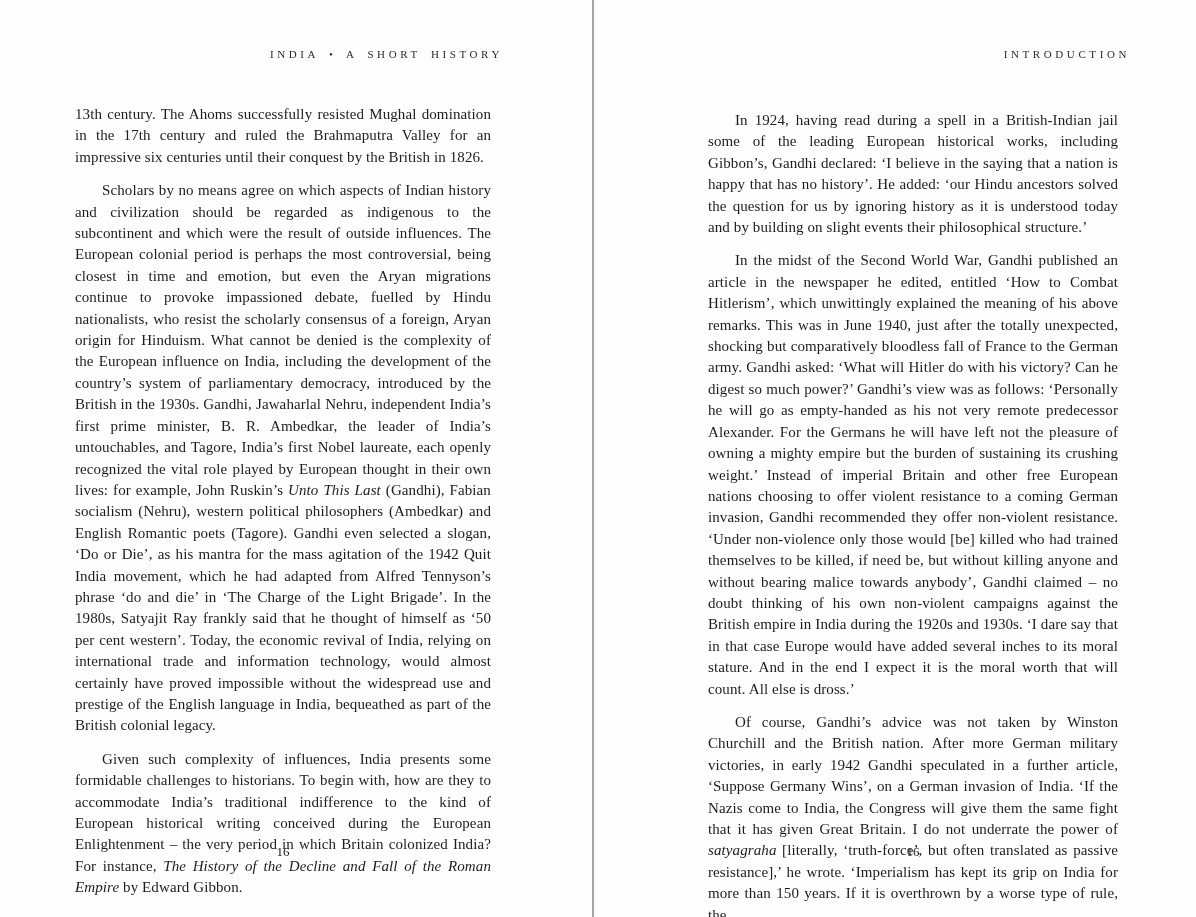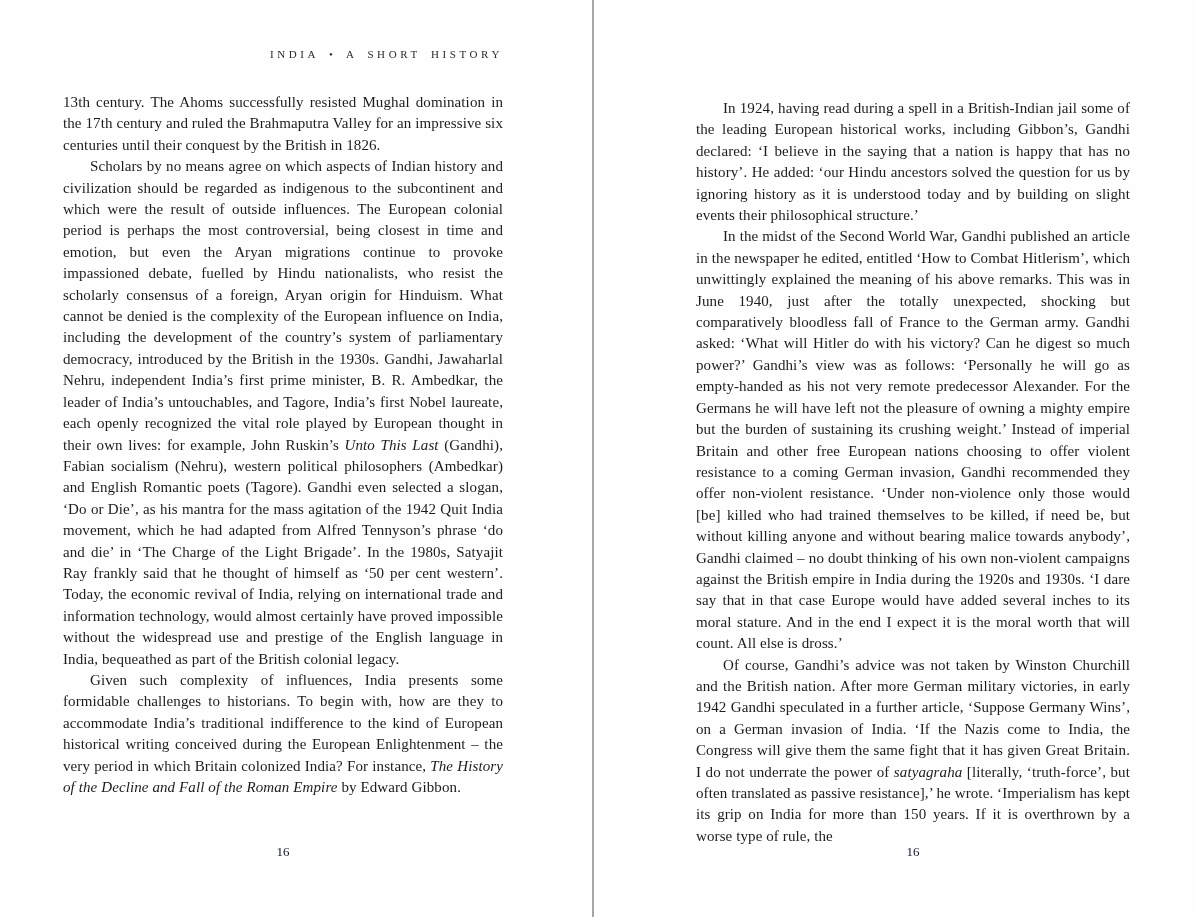--- a/index.html
+++ b/index.html
@@ -49,21 +49,21 @@
     right: 0;
     text-align: justify;
     font-size: 15px;
     line-height: 21.4px;
     letter-spacing: 0.1px;
     font-variant-numeric: oldstyle-nums;
   }
   #page-left  .page-body { top: 92px; }
   #page-right .page-body { top: 98px; }
   .page-body p.para {
-    margin: 0;
+    margin: 12px;
     padding: 0;
   }
   .page-body p.para.indent {
     text-indent: 1.8em;
   }
   .page-number {
     position: absolute;
     top: 844px;
     left: 0;
     width: 100%;
@@ -84,20 +84,21 @@
         <p class="para">13th century. The Ahoms successfully resisted Mughal domination in the 17th century and ruled the Brahmaputra Valley for an impressive six centuries until their conquest by the British in 1826.</p>
         <p class="para indent">Scholars by no means agree on which aspects of Indian history and civilization should be regarded as indigenous to the subcontinent and which were the result of outside influences. The European colonial period is perhaps the most controversial, being closest in time and emotion, but even the Aryan migrations continue to provoke impassioned debate, fuelled by Hindu nationalists, who resist the scholarly consensus of a foreign, Aryan origin for Hinduism. What cannot be denied is the complexity of the European influence on India, including the development of the country’s system of parliamentary democracy, introduced by the British in the 1930s. Gandhi, Jawaharlal Nehru, independent India’s first prime minister, B. R. Ambedkar, the leader of India’s untouchables, and Tagore, India’s first Nobel laureate, each openly recognized the vital role played by European thought in their own lives: for example, John Ruskin’s <i>Unto This Last</i> (Gandhi), Fabian socialism (Nehru), western political philosophers (Ambedkar) and English Romantic poets (Tagore). Gandhi even selected a slogan, ‘Do or Die’, as his mantra for the mass agitation of the 1942 Quit India movement, which he had adapted from Alfred Tennyson’s phrase ‘do and die’ in ‘The Charge of the Light Brigade’. In the 1980s, Satyajit Ray frankly said that he thought of himself as ‘50 per cent western’. Today, the economic revival of India, relying on international trade and information technology, would almost certainly have proved impossible without the widespread use and prestige of the English language in India, bequeathed as part of the British colonial legacy.</p>
         <p class="para indent">Given such complexity of influences, India presents some formidable challenges to historians. To begin with, how are they to accommodate India’s traditional indifference to the kind of European historical writing conceived during the European Enlightenment – the very period in which Britain colonized India? For instance, <i>The History of the Decline and Fall of the Roman Empire</i> by Edward Gibbon.</p>
       </div>
     <div class="page-number">16</div>
   </div>
 
   <div class="gutter"></div>
 
   <div class="page" id="page-right">
+    <div class="running-header">INTRODUCTION</div>
     <div class="page-body">
         <p class="para indent">In 1924, having read during a spell in a British-Indian jail some of the leading European historical works, including Gibbon’s, Gandhi declared: ‘I believe in the saying that a nation is happy that has no history’. He added: ‘our Hindu ancestors solved the question for us by ignoring history as it is understood today and by building on slight events their philosophical structure.’</p>
         <p class="para indent">In the midst of the Second World War, Gandhi published an article in the newspaper he edited, entitled ‘How to Combat Hitlerism’, which unwittingly explained the meaning of his above remarks. This was in June 1940, just after the totally unexpected, shocking but comparatively bloodless fall of France to the German army. Gandhi asked: ‘What will Hitler do with his victory? Can he digest so much power?’ Gandhi’s view was as follows: ‘Personally he will go as empty-handed as his not very remote predecessor Alexander. For the Germans he will have left not the pleasure of owning a mighty empire but the burden of sustaining its crushing weight.’ Instead of imperial Britain and other free European nations choosing to offer violent resistance to a coming German invasion, Gandhi recommended they offer non-violent resistance. ‘Under non-violence only those would [be] killed who had trained themselves to be killed, if need be, but without killing anyone and without bearing malice towards anybody’, Gandhi claimed – no doubt thinking of his own non-violent campaigns against the British empire in India during the 1920s and 1930s. ‘I dare say that in that case Europe would have added several inches to its moral stature. And in the end I expect it is the moral worth that will count. All else is dross.’</p>
         <p class="para indent">Of course, Gandhi’s advice was not taken by Winston Churchill and the British nation. After more German military victories, in early 1942 Gandhi speculated in a further article, ‘Suppose Germany Wins’, on a German invasion of India. ‘If the Nazis come to India, the Congress will give them the same fight that it has given Great Britain. I do not underrate the power of <i>satyagraha</i> [literally, ‘truth-force’, but often translated as passive resistance],’ he wrote. ‘Imperialism has kept its grip on India for more than 150 years. If it is overthrown by a worse type of rule, the</p>
       </div>
     <div class="page-number">16</div>
   </div>
 
 </div>
 

